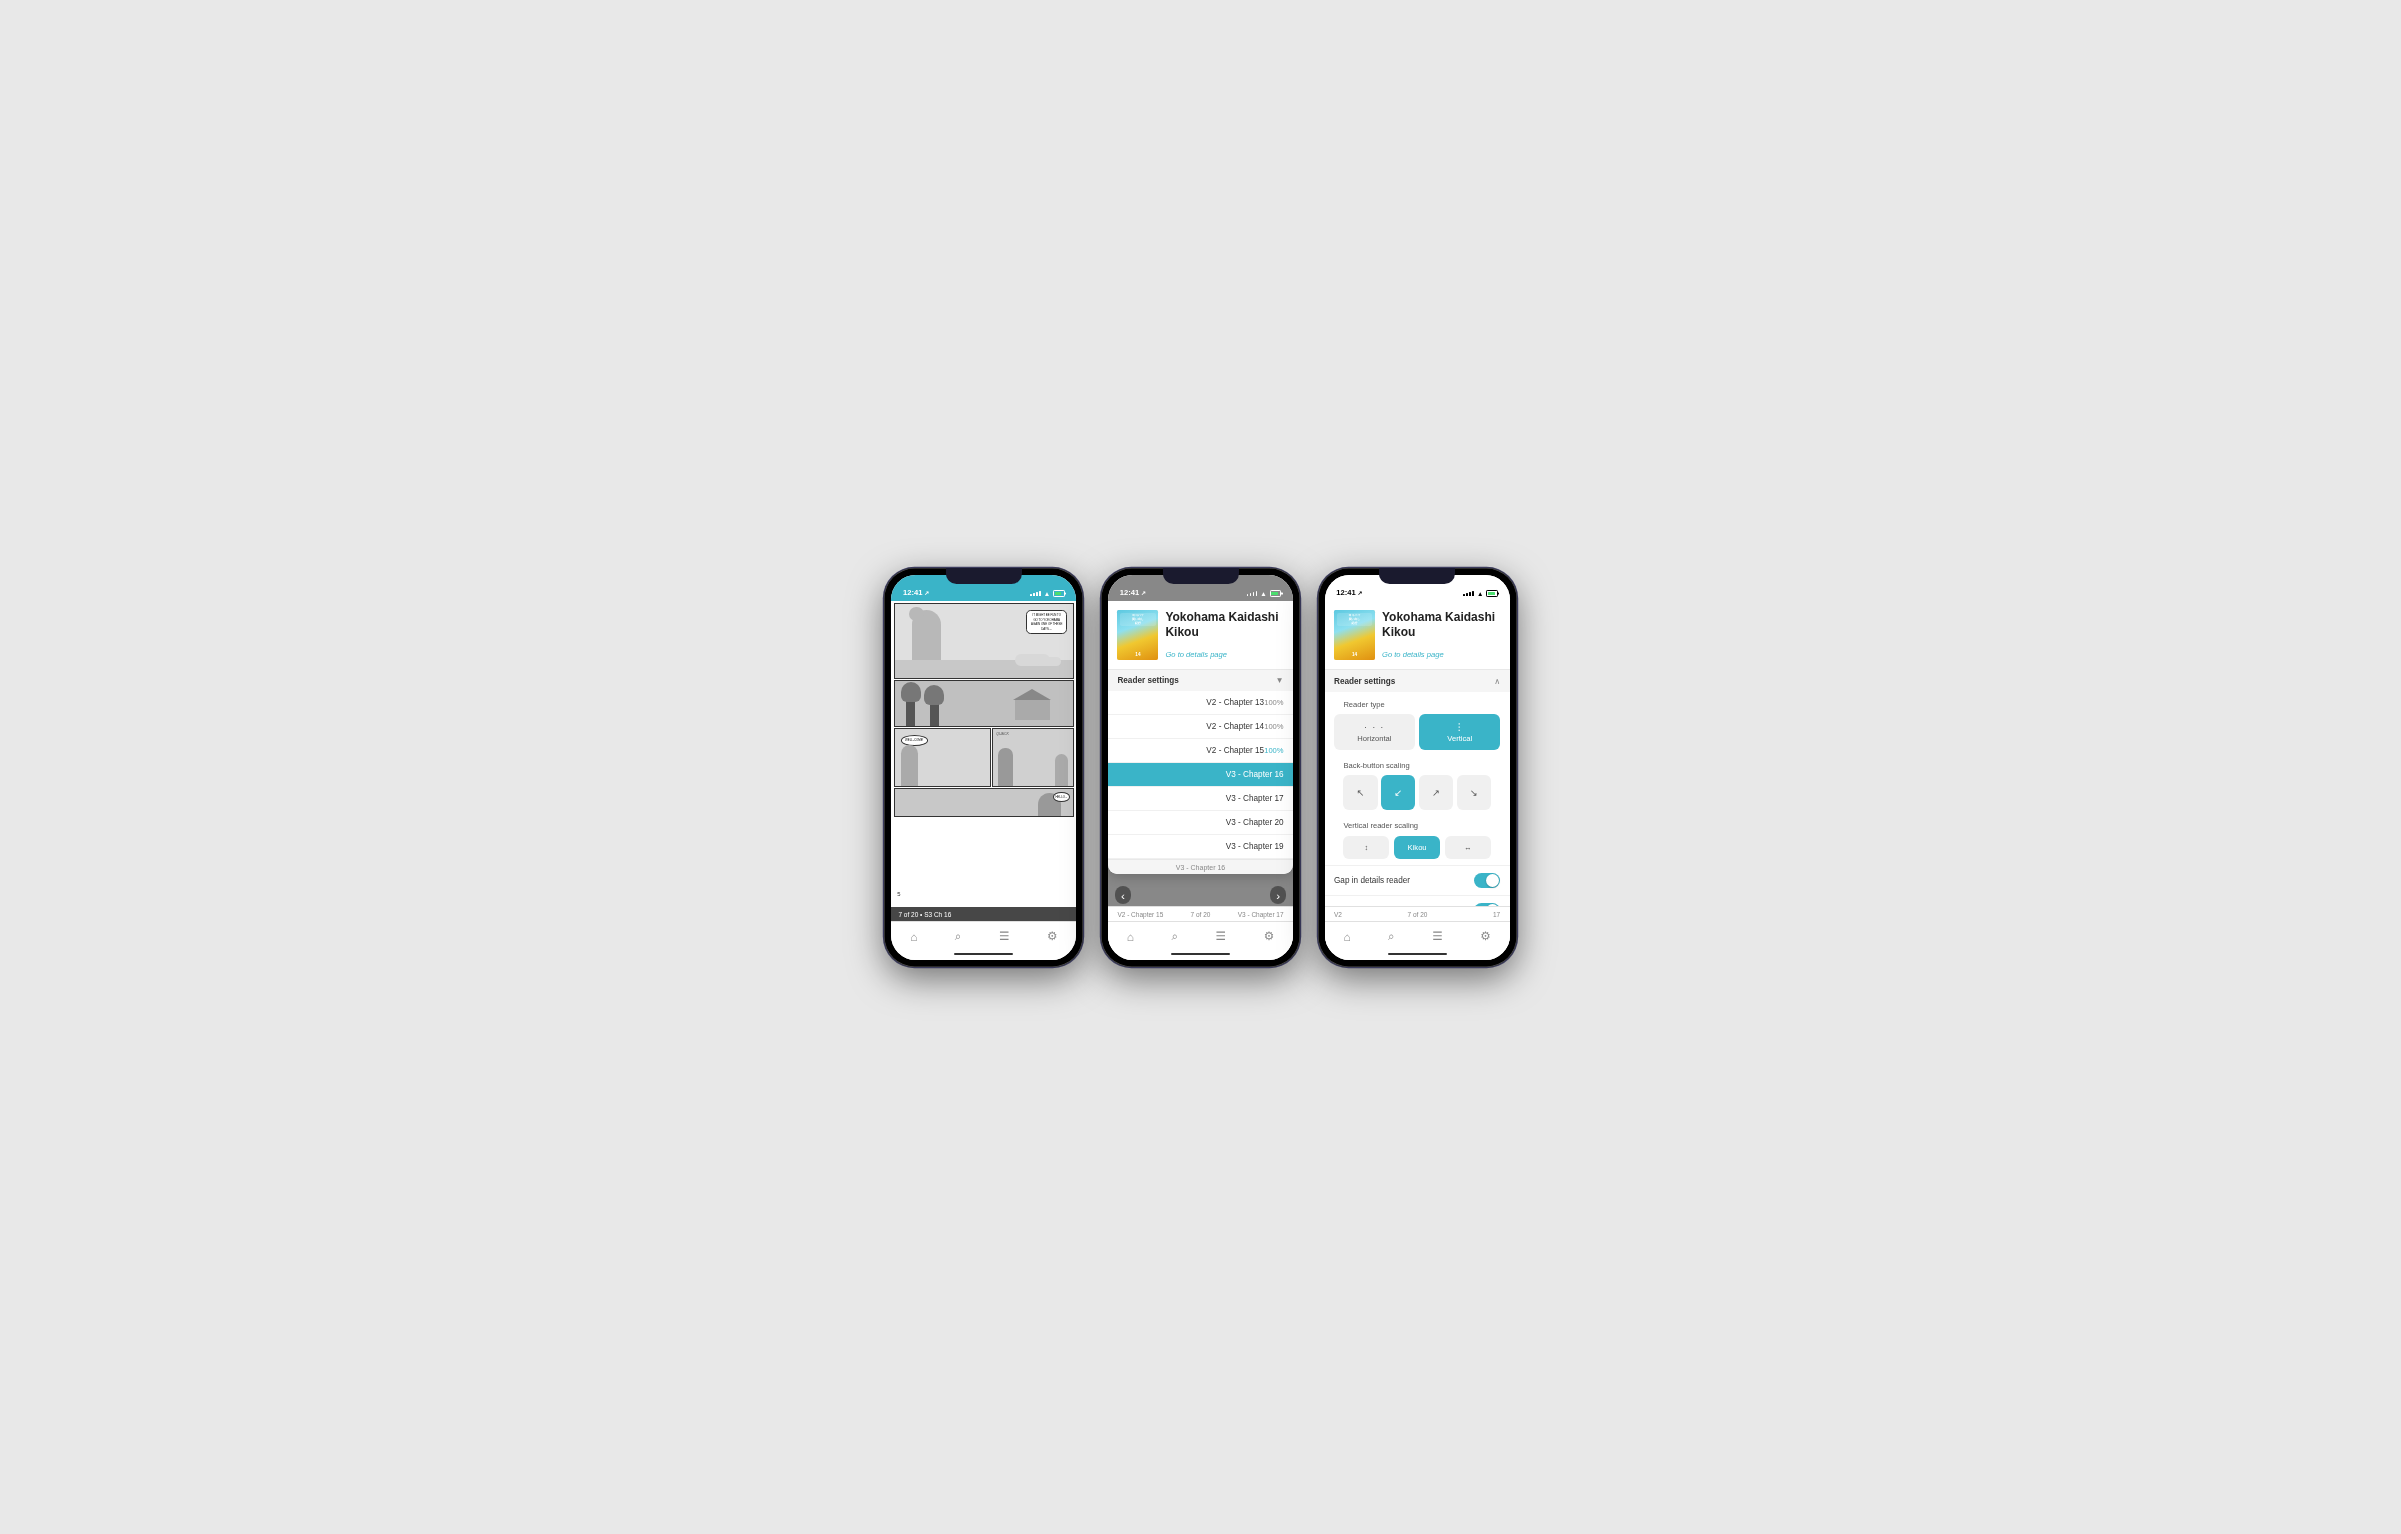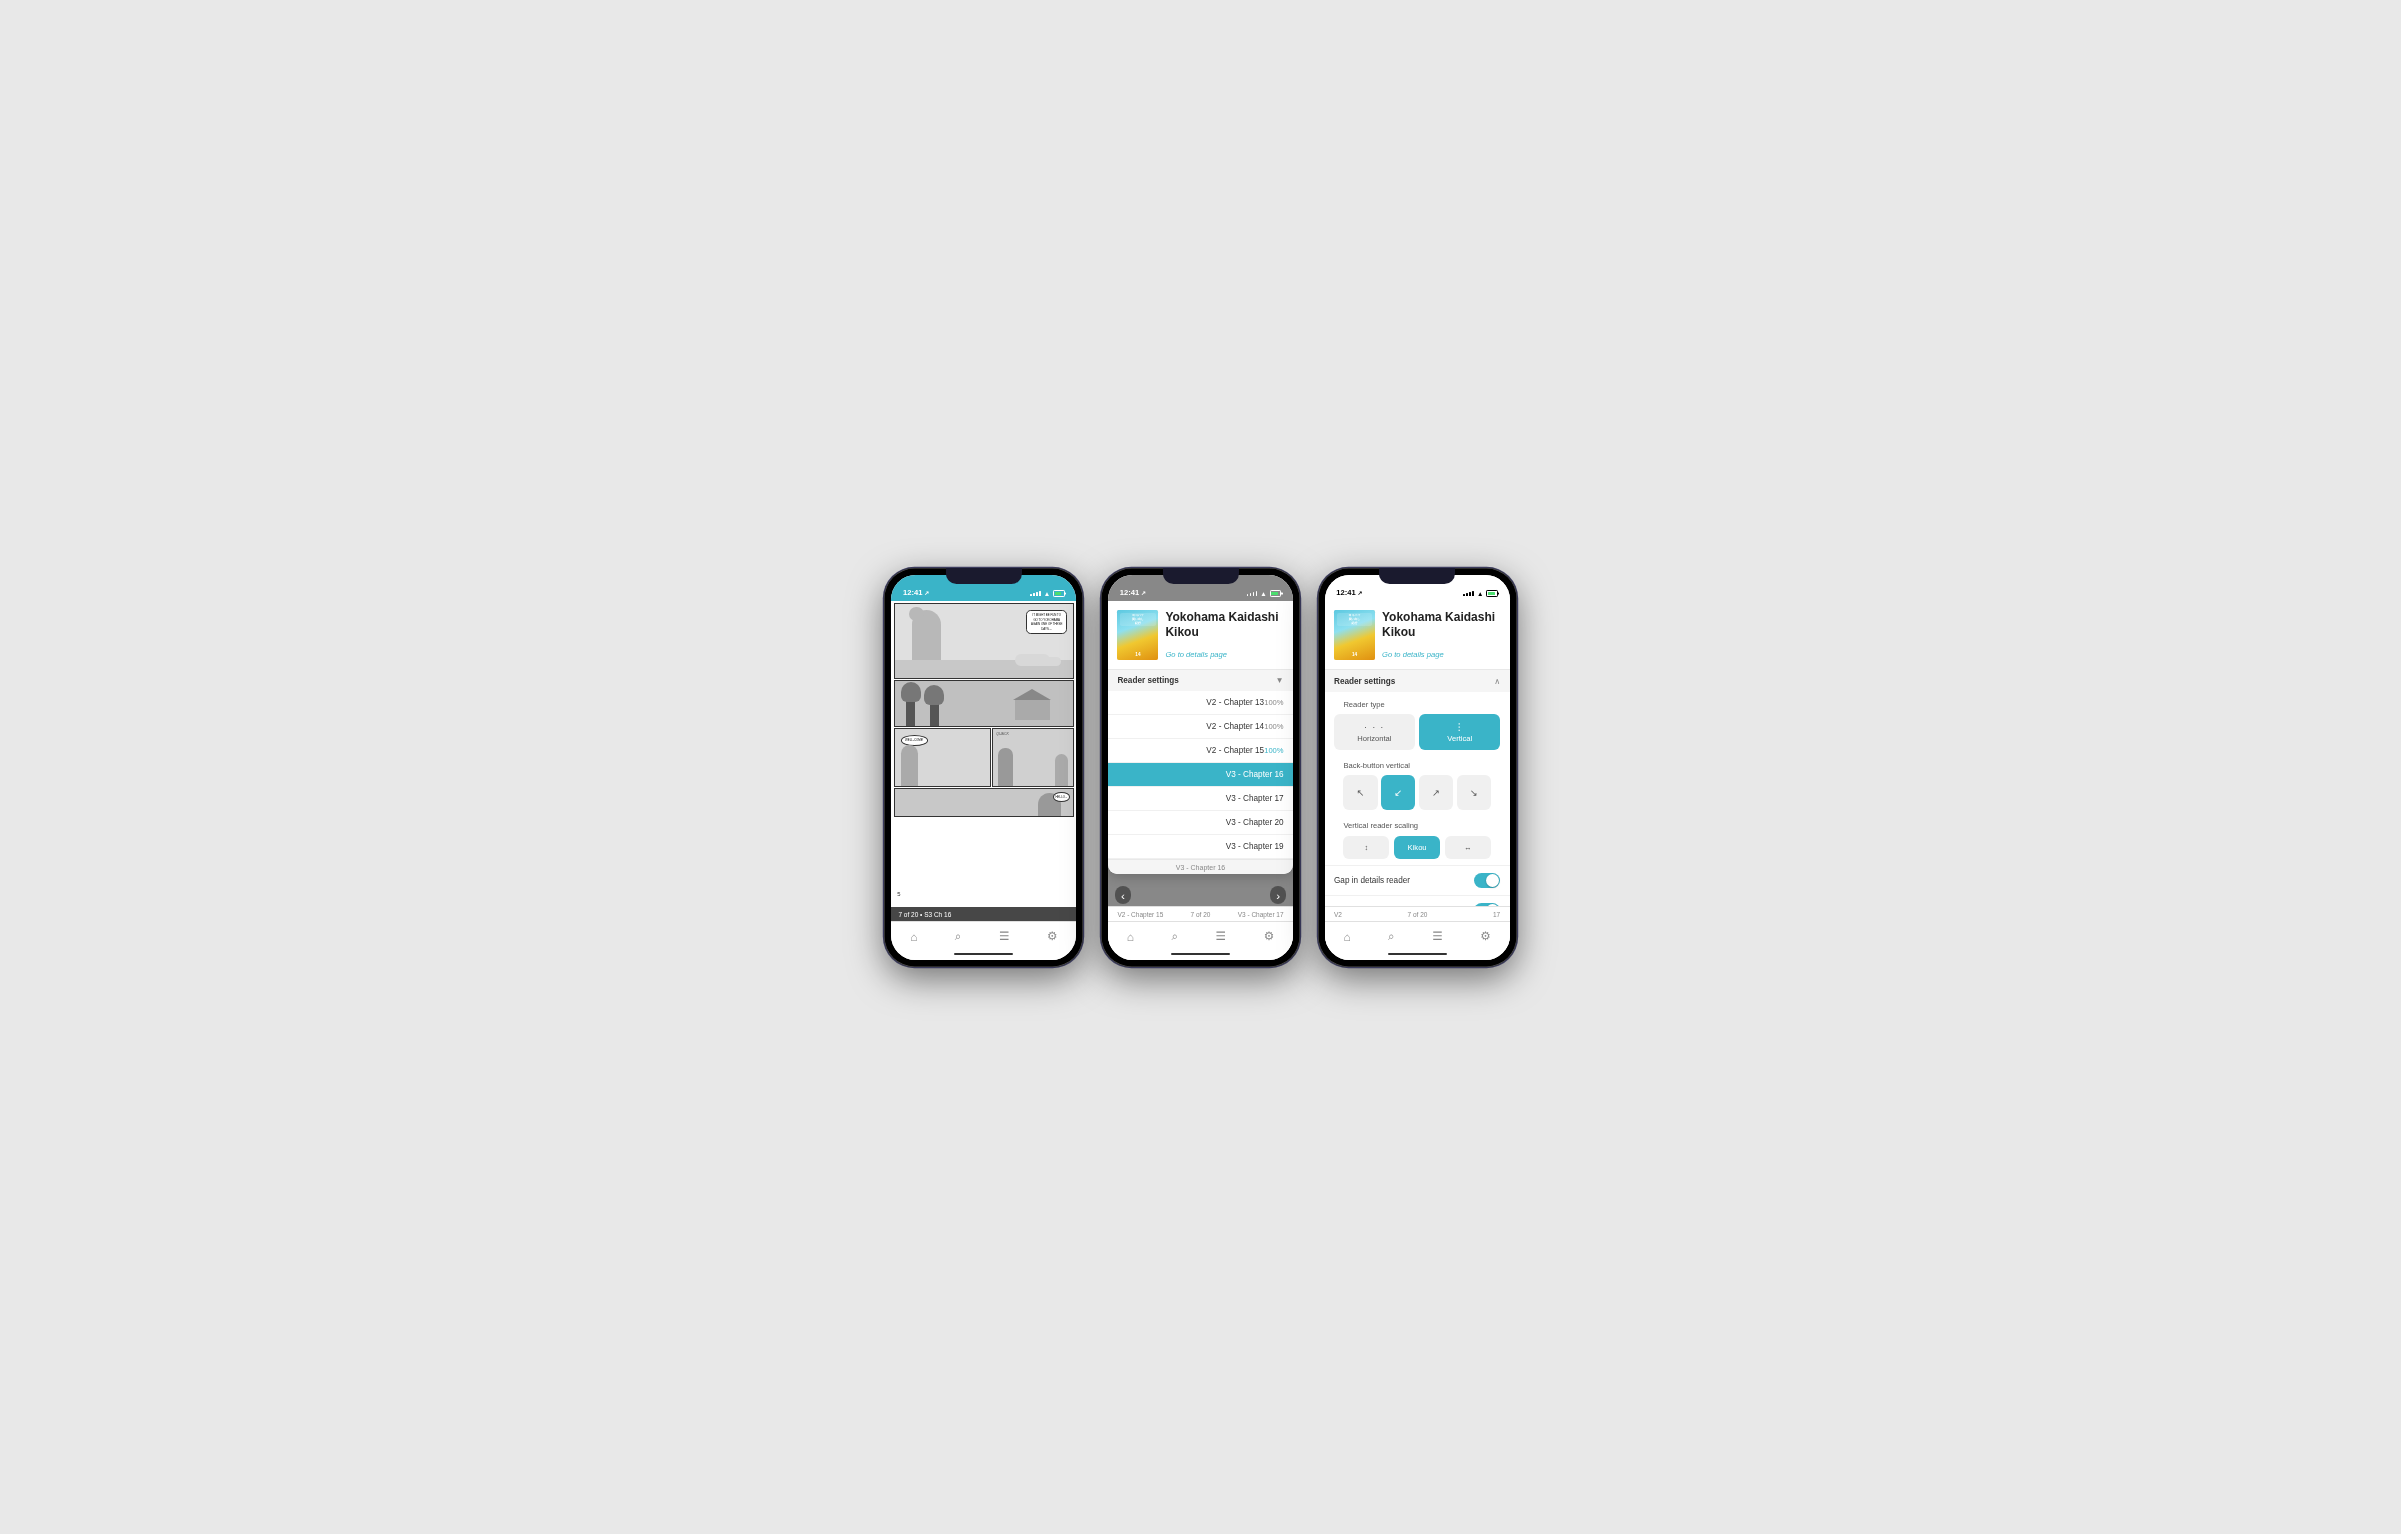--- a/index.html
+++ b/index.html
@@ -667,21 +667,21 @@
                   <span>Horizontal</span>
                 </button>
                 <button class="reader-type-btn active">
                   <span class="btn-dots">⋮</span>
                   <span>Vertical</span>
                 </button>
               </div>
             </div>
 
             <div style="padding:2.3px 9.4px;">
-              <div class="settings-section-label">Back-button vertical</div>
+              <div class="settings-section-label">Back-button scaling</div>
               <div class="location-grid">
                 <button class="loc-btn inactive">
                   <span>↖</span>
                 </button>
                 <button class="loc-btn active">
                   <span>↙</span>
                 </button>
                 <button class="loc-btn inactive">
                   <span>↗</span>
                 </button>

